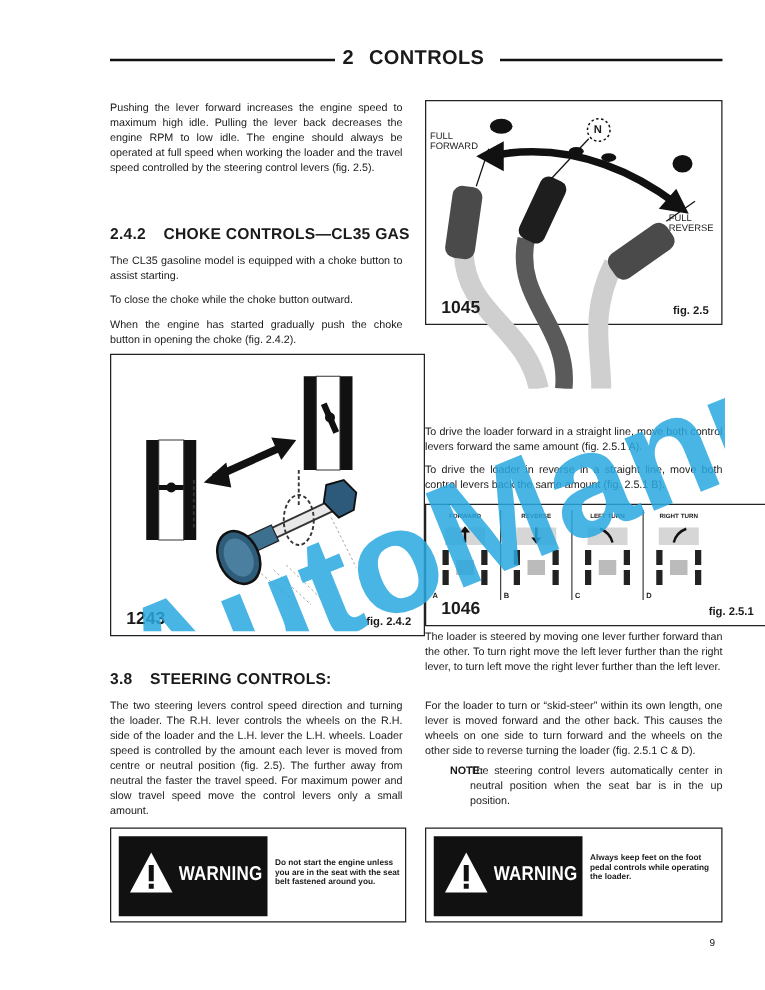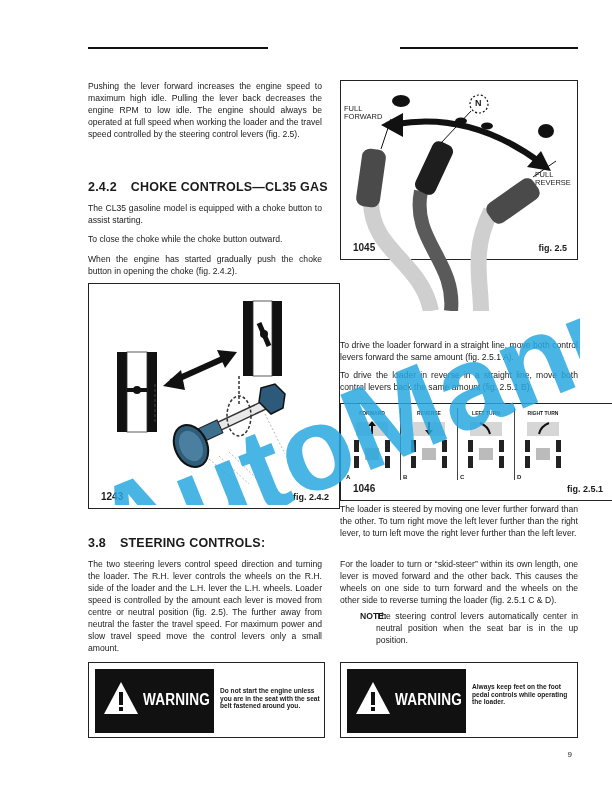--- a/index.html
+++ b/index.html
@@ -8,39 +8,42 @@
   .abs { position: absolute; }
   .header { left: 88px; top: 38px; width: 490px; height: 20px; }
   .header .rule-l { position: absolute; left: 0; top: 9px; width: 180px; height: 2px; background: #111; }
   .header .rule-r { position: absolute; left: 312px; top: 9px; width: 178px; height: 2px; background: #111; }
   .header .title { position: absolute; left: 186px; top: 0; font-weight: bold; font-size: 16px; letter-spacing: 0.3px; }
   .header .num { margin-right: 12px; }
   p.body { margin: 0; font-size: 8.6px; line-height: 12px; text-align: justify; }
   h2.sec { margin: 0; font-size: 12.5px; font-weight: bold; letter-spacing: 0.2px; }
   h2.sec .snum { margin-right: 14px; }
   .figbox { border: 1.5px solid #222; background: #fff; box-sizing: border-box; }
-  .figbox .code { position: absolute; left: 12px; bottom: 6px; font-size: 10px; font-weight: bold; }
+  .figbox .code { position: absolute; left: 12px; bottom: 6px; font-size: 14px; font-weight: bold; }
   .figbox .cap { position: absolute; right: 10px; bottom: 6px; font-size: 9px; font-weight: bold; }
   .warn { border: 1.5px solid #222; box-sizing: border-box; background: #fff; }
   .warn .blk { position: absolute; left: 6px; top: 6px; width: 119px; height: 64px; background: #111; }
   .warn .blk .word { position: absolute; left: 48px; top: 22px; color: #fff; font-size: 16px; font-weight: bold; letter-spacing: 0.2px; transform: scaleX(0.85); transform-origin: left; }
   .warn .txt { position: absolute; left: 131px; top: 24px; width: 106px; font-size: 6.6px; line-height: 7.6px; font-weight: bold; }
   .note-label { font-weight: bold; }
   .watermark { position: absolute; left: 60px; top: 215px; width: 520px; height: 290px; pointer-events: none; }
   .pnum { right: 40px; top: 750px; font-size: 8px; }
   .steer-panel { position: absolute; top: 4px; width: 56px; height: 72px; border-right: 1px solid #444; }
   .steer-panel:last-child { border-right: none; }
   .steer-panel .lbl { position: absolute; top: 2px; left: 0; width: 56px; text-align: center; font-size: 5px; font-weight: bold; }
   .steer-panel .letter { position: absolute; left: 2px; bottom: 0; font-size: 6px; font-weight: bold; }
 </style>
 </head>
 <body>
 
 <div class="abs header">
   <div class="rule-l"></div>
+  <div class="title">
+    <span class="num">2</span><span>CONTROLS</span>
+  </div>
   <div class="rule-r"></div>
 </div>
 
 <p class="abs body" style="left:88px; top:80px; width:234px;">Pushing the lever forward increases the engine speed to maximum high idle. Pulling the lever back decreases the engine RPM to low idle. The engine should always be operated at full speed when working the loader and the travel speed controlled by the steering control levers (fig. 2.5).</p>
 
 <h2 class="abs sec" style="left:88px; top:180px;">
   <span class="snum">2.4.2</span><span>CHOKE CONTROLS—CL35 GAS</span>
 </h2>
 
 <p class="abs body" style="left:88px; top:202px; width:234px;">The CL35 gasoline model is equipped with a choke button to assist starting.</p>

